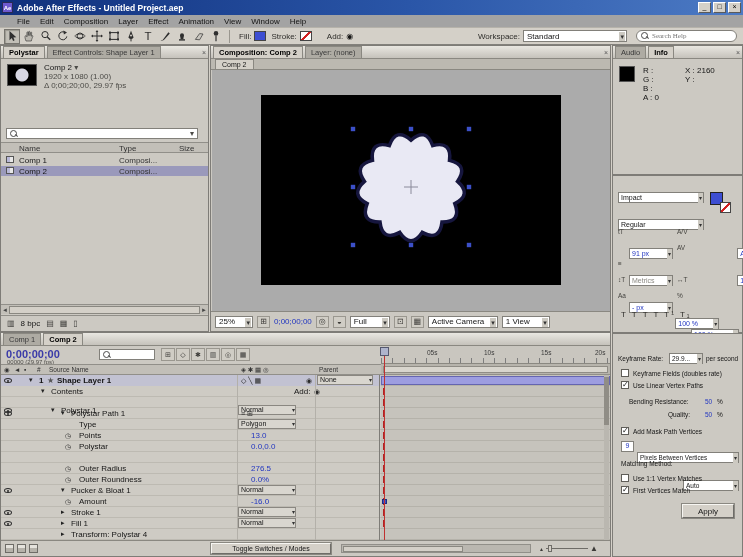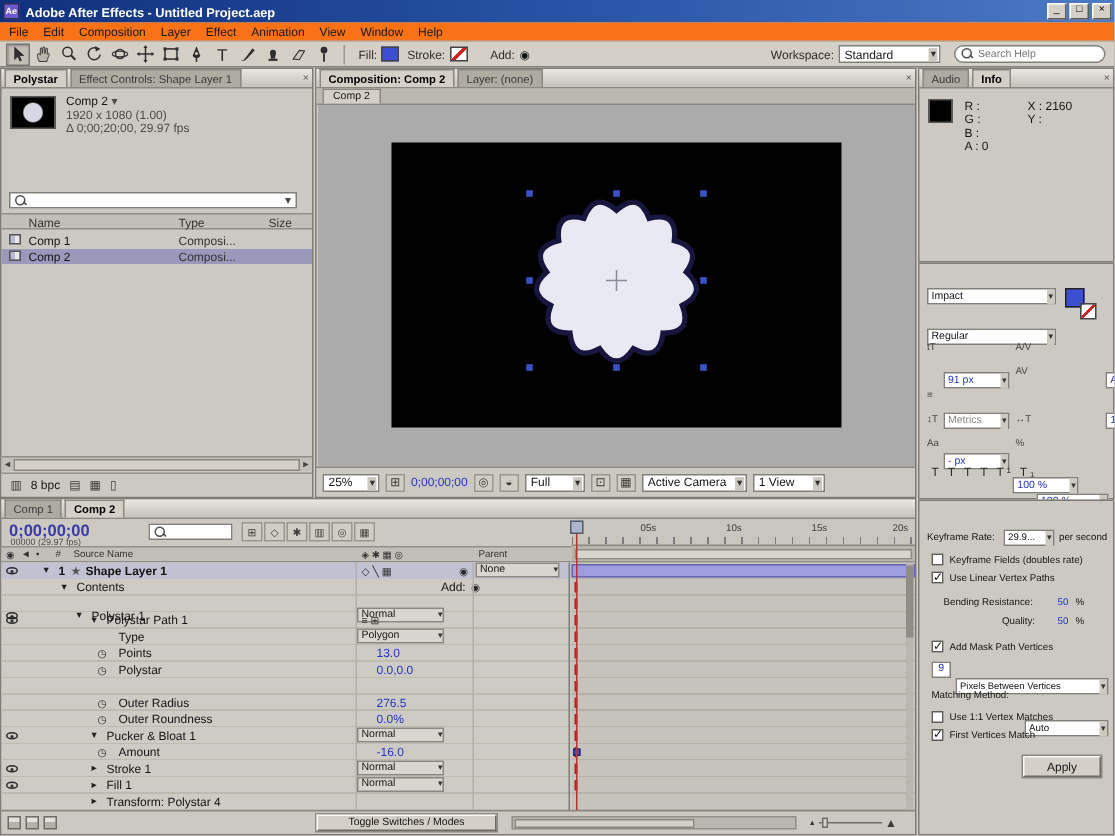--- a/index.html
+++ b/index.html
@@ -4,34 +4,34 @@
 <style>
   *{margin:0;padding:0;box-sizing:border-box;font-family:"Liberation Sans",sans-serif;}
   body{background:#9a9a9a;}
   .app{position:relative;width:743px;height:557px;background:#d4d0c8;font-size:8px;color:#151515;overflow:hidden;}
   
   .titlebar{position:absolute;left:0;top:0;width:743px;height:15px;background:linear-gradient(90deg,#10307c,#2a56a8 55%,#4c7ac4);color:#fff;display:flex;align-items:center;gap:4px;padding:0 2px;}
   .appbadge{width:11px;height:11px;background:#6e5acF;border:1px solid #2a2a55;color:#fff;font-size:6px;font-weight:bold;display:inline-flex;align-items:center;justify-content:center;}
   .wtitle{font-size:8.5px;font-weight:bold;white-space:nowrap;}
   .winbtns{margin-left:auto;display:flex;}
   .win-btn{width:13px;height:11px;margin-left:2px;background:#d4d0c8;border:1px solid #fff;border-right-color:#5a5a5a;border-bottom-color:#5a5a5a;color:#000;font-size:7px;line-height:8px;text-align:center;}
-  .menubar{position:absolute;left:0;top:15px;width:743px;height:13px;display:flex;align-items:center;padding-left:1px;border-bottom:1px solid #b5b2aa;background:#f97316;}
+  .menubar{position:absolute;left:0;top:15px;width:743px;height:13px;display:flex;align-items:center;padding-left:12px;border-bottom:1px solid #b5b2aa;background:#a3a3a3;}
   .menubar span{padding:1px 5px;}
   .toolbar{position:absolute;left:0;top:28px;width:743px;height:17px;display:flex;align-items:center;padding:0 4px;gap:1px;border-bottom:1px solid #83817c;background:#d4d0c8;}
   .tool{width:16px;height:15px;display:inline-flex;align-items:center;justify-content:center;border:1px solid transparent;}
   .tool.active{border:1px solid #77756f;background:#c2bfb7;box-shadow:inset 1px 1px 1px #9b9890;}
   .tsep{width:1px;height:13px;background:#9a978f;margin:0 4px;}
   .tlabel{color:#2e2d2a;margin:0 2px 0 4px;}
   .swatch{width:12px;height:10px;display:inline-block;border:1px solid #444;}
   .swatch.fill{background:#3d4ed2;}
   .swatch.stroke{background:linear-gradient(135deg,#fff 42%,#d22222 42%,#d22222 58%,#fff 58%);}
   .dd{position:relative;display:inline-flex;align-items:center;height:12px;border:1px solid #82807a;background:#fff;padding:0 12px 0 3px;white-space:nowrap;}
   .dd::after{content:"▾";position:absolute;right:1px;top:1px;font-size:7px;color:#333;background:#ccc9c1;padding:0 1px;line-height:9px;}
   .searchbox{display:inline-flex;align-items:center;gap:3px;height:12px;border:1px solid #82807a;border-radius:6px;background:#fff;padding:0 4px;}
-  .searchbox input{border:none;outline:none;width:80px;font-size:7px;background:transparent;}
+  .searchbox input{border:none;outline:none;width:80px;font-size:7px;background:transparent;font-family:Liberation Serif, serif;}
   .mag{position:relative;width:8px;height:8px;display:inline-block;}
   .mag::before{content:"";position:absolute;left:0;top:0;width:5px;height:5px;border:1px solid #4b4b4b;border-radius:50%;}
   .mag::after{content:"";position:absolute;left:5px;top:5px;width:3px;height:1.2px;background:#4b4b4b;transform:rotate(45deg);}
   
   .panel{position:absolute;background:#ccc9c2;border:1px solid #7e7c77;}
   .tabbar{position:absolute;left:0;top:0;right:0;height:13px;background:linear-gradient(#e9e7e1,#c5c2bb);border-bottom:1px solid #8a8881;display:flex;align-items:flex-end;padding-left:2px;}
   .tab{height:12px;line-height:11px;padding:0 5px;background:#aeaba3;border:1px solid #8a8881;border-bottom:none;margin-right:2px;white-space:nowrap;font-size:7.5px;color:#3a3a3a;}
   .tab.active{background:#d4d0c8;color:#000;font-weight:bold;}
   .tabbar-x{margin-left:auto;margin-right:2px;font-size:7px;color:#555;align-self:center;}
   .hot{color:#2135c0;}
@@ -223,21 +223,21 @@
         </svg>
       </span>
     <span class="tsep"></span>
     <span class="tlabel">Fill:</span>
     <span class="swatch fill"></span>
     <span class="tlabel">Stroke:</span>
     <span class="swatch stroke"></span>
     <span class="tlabel" style="margin-left:14px">Add:</span>
     <span>◉</span>
     <span class="tlabel" style="margin-left:auto">Workspace:</span>
-    <span class="dd" style="width:68px">
+    <span class="dd" style="width:104px">
         <span>Standard</span>
       </span>
     <span class="searchbox" style="margin-left:8px;margin-right:2px">
       <span class="mag"></span>
       <input placeholder="Search Help" style="">
     </span>
   </div>
 
   <div class="panel project">
     <div class="tabbar">

